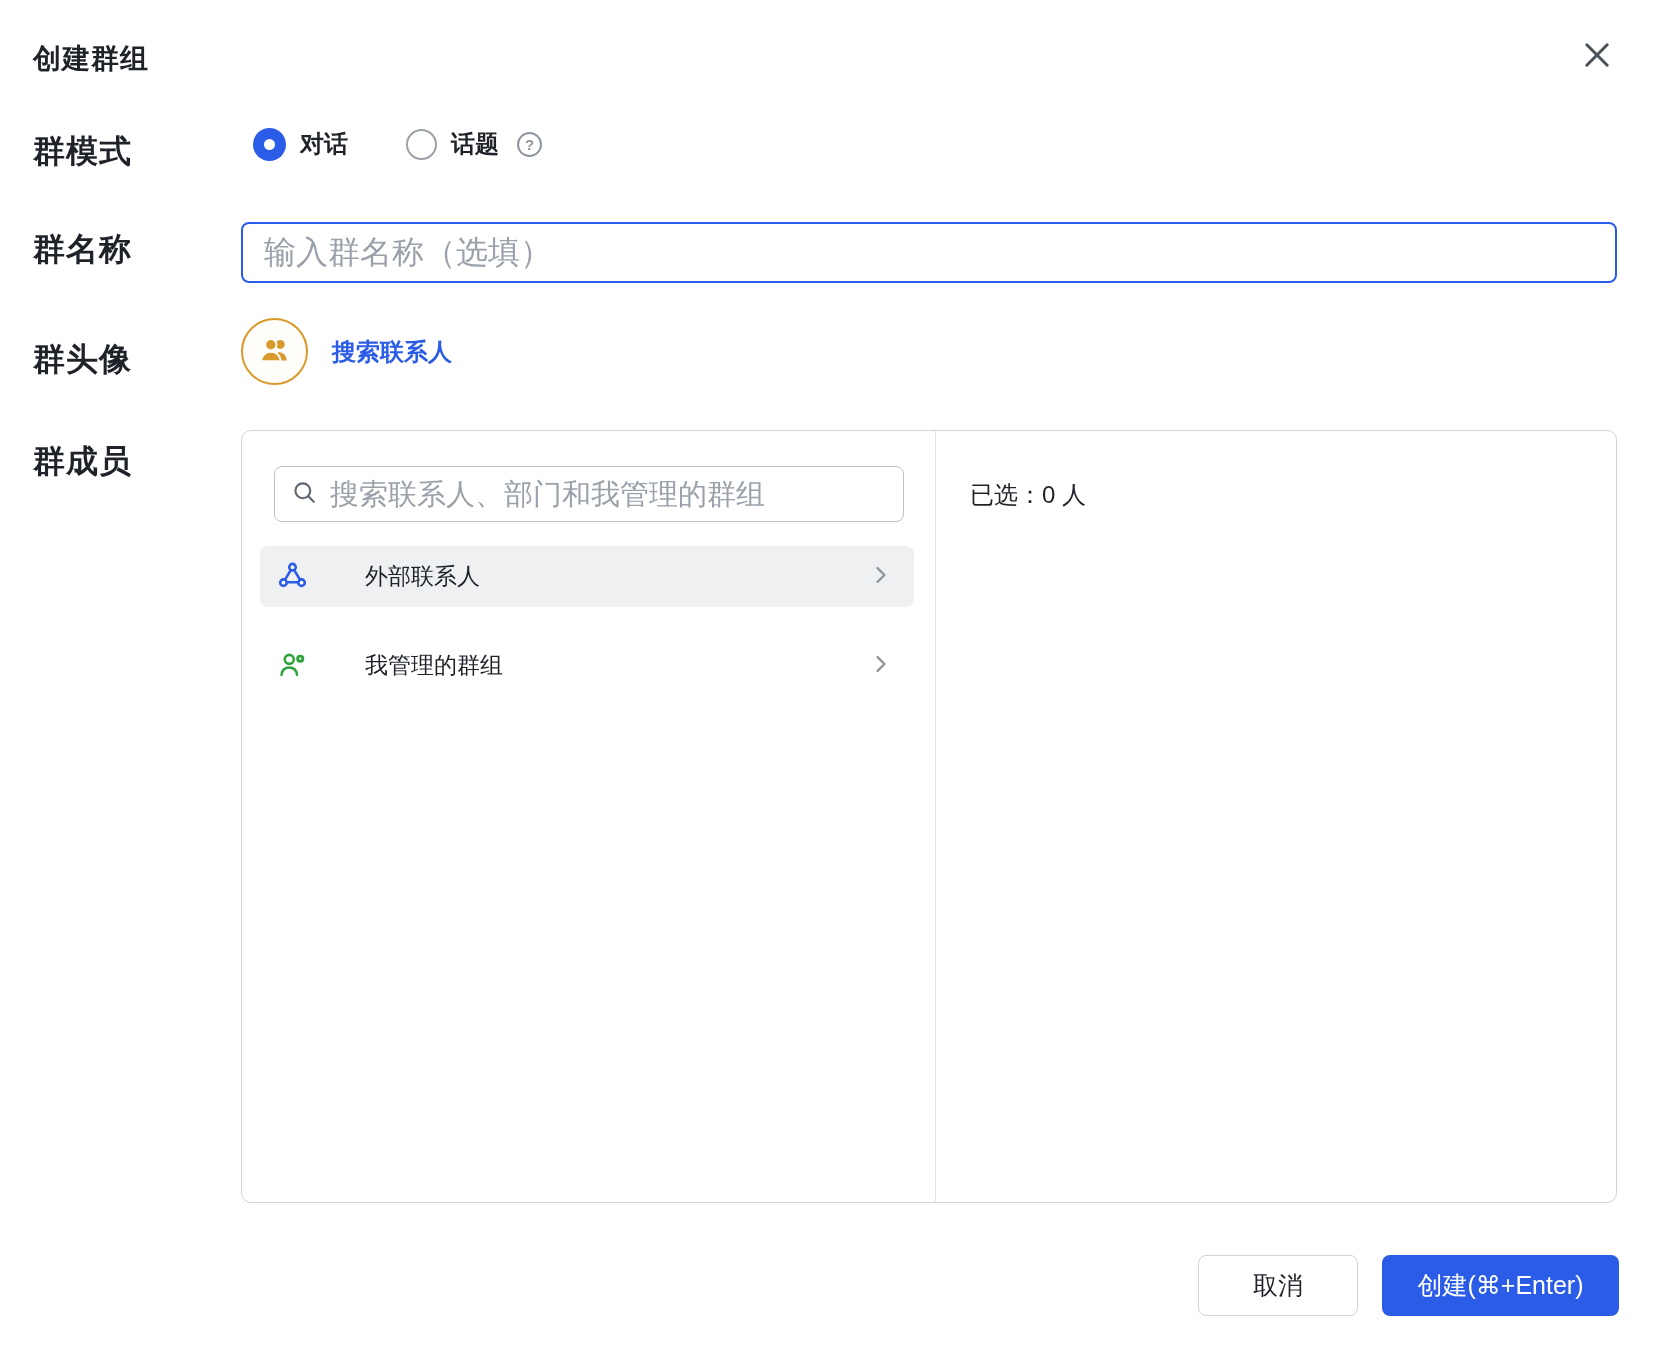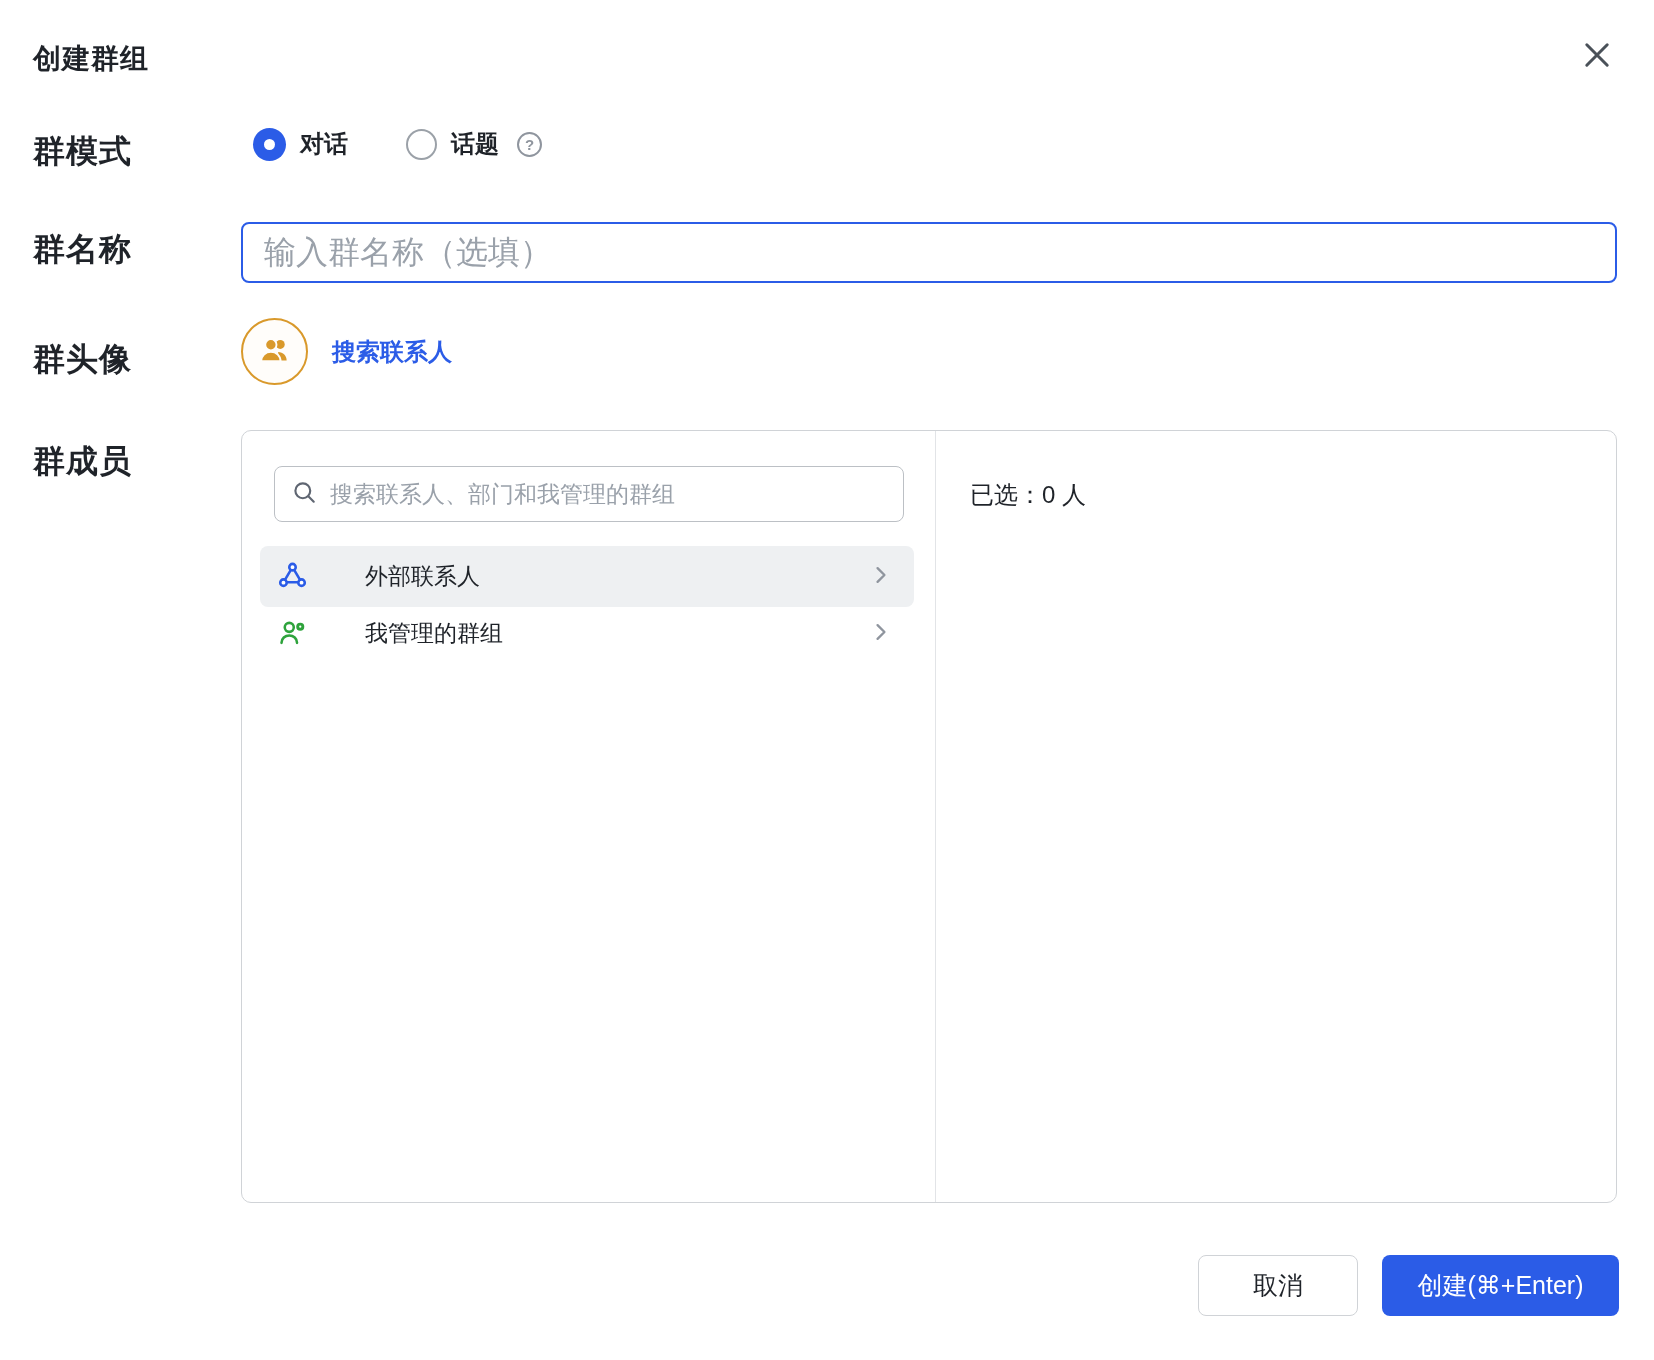--- a/index.html
+++ b/index.html
@@ -43,28 +43,28 @@
   .avatar-action { position:absolute; left:332px; top:336px; font-size:24px; font-weight:700; color:#2B5CE7; cursor:pointer; }
 
   
   .members-panel { position:absolute; left:241px; top:430px; width:1376px; height:773px;
                    border:1.5px solid #d0d3d7; border-radius:10px; display:flex; overflow:hidden; background:#fff; }
   .members-left { width:694px; flex:none; border-right:1.5px solid #e2e4e7; position:relative; }
   .members-right { flex:1; position:relative; }
 
   .search-box { position:absolute; left:32px; top:35px; width:630px; height:56px;
                 border:1.5px solid #bcc0c5; border-radius:8px; display:flex; align-items:center; padding:0 16px; background:#fff; }
-  .search-box input { border:none; outline:none; flex:1; font-size:23px; margin-left:12px; color:#1f2329; background:transparent;
+  .search-box input { border:none; outline:none; flex:1; font-size:29px; margin-left:12px; color:#1f2329; background:transparent;
                       font-family:"Liberation Sans","DejaVu Sans",sans-serif; }
   .search-box input::placeholder { color:#9aa1aa; }
 
   .member-row { position:absolute; left:18px; width:654px; height:61px; border-radius:8px;
                 display:flex; align-items:center; padding:0 22px 0 17px; cursor:pointer;gap:36px; }
   .row-1 { top:115px; background:#eef0f2; }
-  .row-2 { top:172px; background:transparent; }
+  .row-2 { top:204px; background:transparent; }
   .member-row .row-icon { width:31px; height:31px; flex:none; display:flex; align-items:center; justify-content:center; }
   .member-row .row-text { font-size:23px; margin-left:21px; flex:1; }
   .member-row .chev { flex:none; }
 
   .selected-summary { position:absolute; left:34px; top:48px; font-size:24px; }
 
   
   .btn { position:absolute; top:1255px; height:61px; border-radius:8px; display:flex; align-items:center; justify-content:center;
          font-size:25px; cursor:pointer; }
   .btn-cancel { left:1198px; width:160px; background:#fff; border:1.5px solid #d0d3d7; color:#1f2329; }

